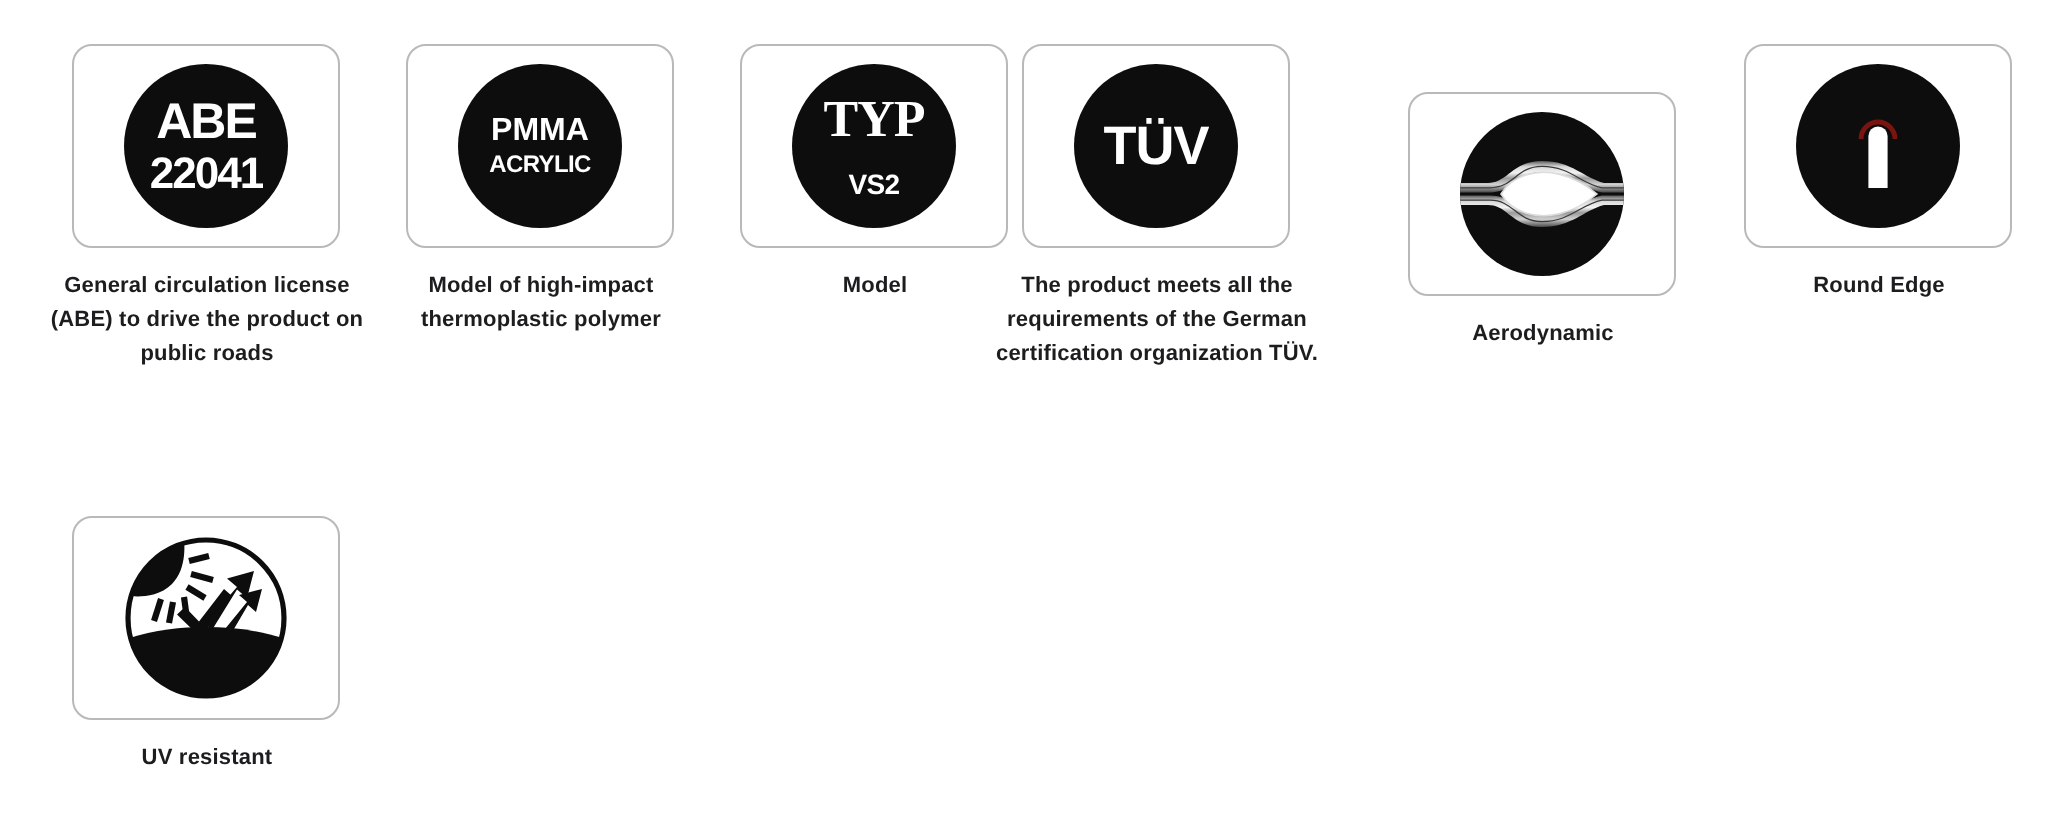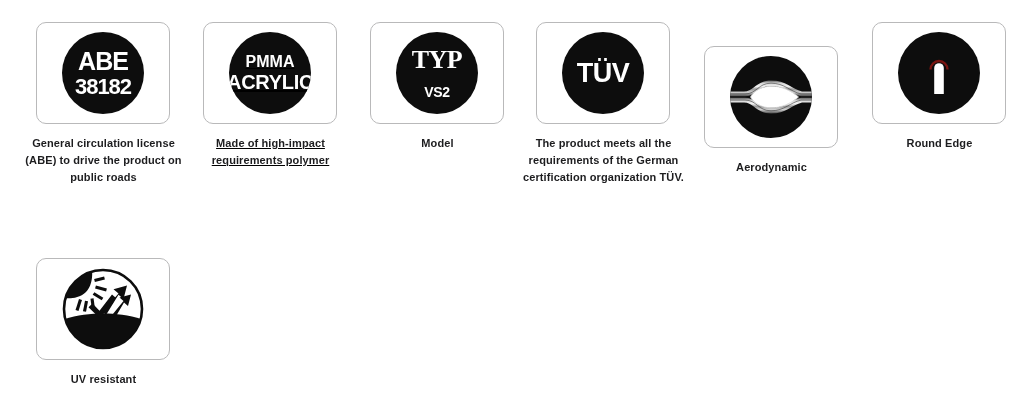--- a/index.html
+++ b/index.html
@@ -81,21 +81,21 @@
     font-weight: bold;
     line-height: 1;
   }
 
   
   .abe .icon-text-primary { font-size: 25px; letter-spacing: -1px; }
   .abe .icon-text-secondary { font-size: 22px; margin-top: 2px; letter-spacing: -1px; }
 
   
   .pmma .icon-text-primary { font-size: 16px; letter-spacing: 0px; }
-  .pmma .icon-text-secondary { font-size: 20px; margin-top: 2px; letter-spacing: -0.3px; }
+  .pmma .icon-text-secondary { font-size: 12px; margin-top: 2px; letter-spacing: -0.3px; }
 
   
   .typ .icon-text-primary { font-size: 26px; letter-spacing: -0.5px; font-family: Liberation Serif, serif; }
   .typ .icon-text-secondary { font-size: 14px; margin-top: 12px; letter-spacing: -0.3px; }
 
   
   .tuv .icon-text-primary { font-size: 27px; letter-spacing: -0.5px; }
 
   
   .icon-svg {
@@ -109,47 +109,47 @@
 </style>
 </head>
 <body>
 
 <div class="badge-grid">
 
   <div class="badge-item" style="left:36px; top:22px;">
     <div class="badge-card">
       <div class="icon-circle abe">
         <span class="icon-text-primary">ABE</span>
-        <span class="icon-text-secondary">38182</span>
+        <span class="icon-text-secondary">22041</span>
       </div>
     </div>
     <div class="badge-caption" style="margin-left:-16px;">General circulation license (ABE) to drive the product on public roads</div>
   </div>
 
-  <div class="badge-item" style="left:203px; top:22px;text-decoration:underline;">
+  <div class="badge-item" style="left:203px; top:22px;">
     <div class="badge-card">
       <div class="icon-circle pmma">
         <span class="icon-text-primary">PMMA</span>
         <span class="icon-text-secondary">ACRYLIC</span>
       </div>
     </div>
-    <div class="badge-caption" style="margin-left:-16px;">Made of high-impact requirements polymer</div>
+    <div class="badge-caption" style="margin-left:-16px;">Model of high-impact thermoplastic polymer</div>
   </div>
 
   <div class="badge-item" style="left:370px; top:22px;">
     <div class="badge-card">
       <div class="icon-circle typ">
         <span class="icon-text-primary">TYP</span>
         <span class="icon-text-secondary">VS2</span>
       </div>
     </div>
     <div class="badge-caption" style="margin-left:-16px;">Model</div>
   </div>
 
-  <div class="badge-item" style="left:536px; top:22px;">
+  <div class="badge-item" style="left:511px; top:22px;">
     <div class="badge-card">
       <div class="icon-circle tuv">
         <span class="icon-text-primary">TÜV</span>
       </div>
     </div>
     <div class="badge-caption" style="margin-left:-16px;">The product meets all the requirements of the German certification organization TÜV.</div>
   </div>
 
   <div class="badge-item" style="left:704px; top:22px;margin-top:24px;">
     <div class="badge-card">

